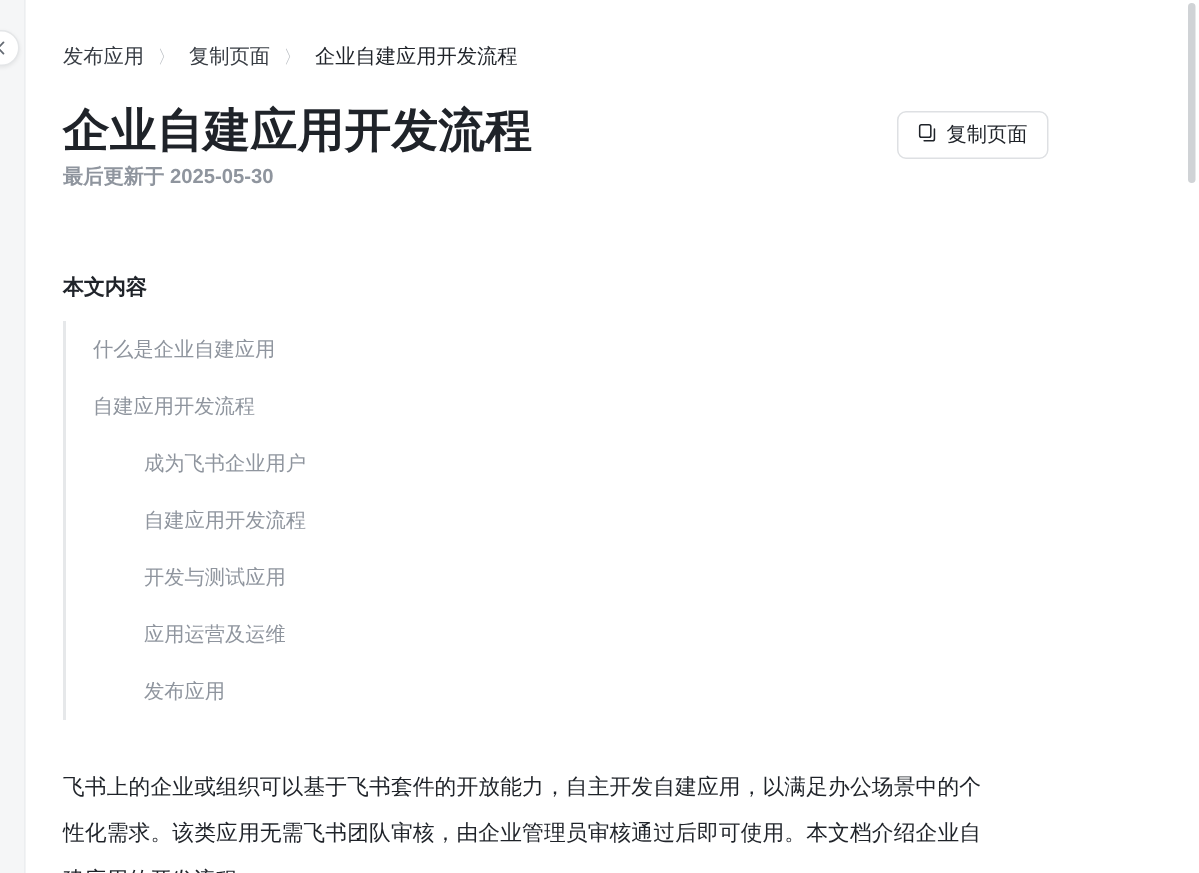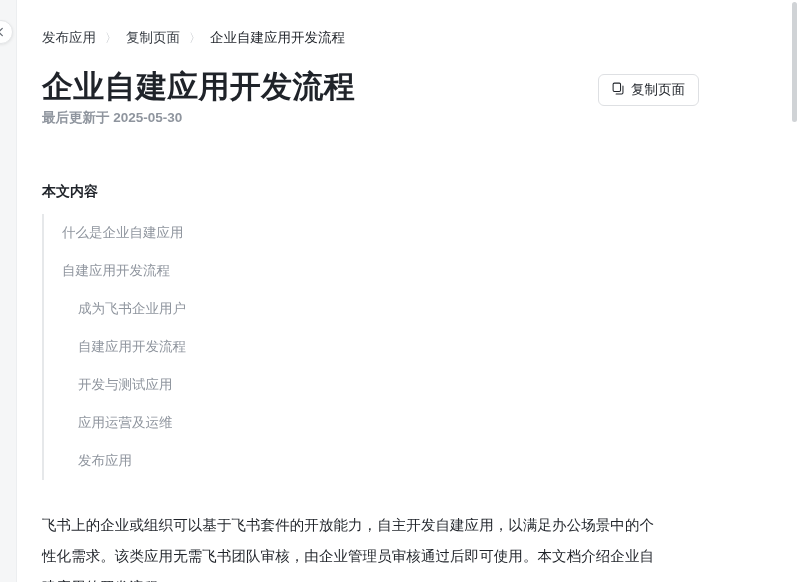--- a/index.html
+++ b/index.html
@@ -133,21 +133,21 @@
     padding: 0;
   }
   .toc-item {
     font-size: 13.5px;
     color: #8f959e;
     line-height: 20px;
     padding: 9px 0 9px 18px;
     cursor: pointer;
     white-space: nowrap;
   }
-  .toc-item.lvl2 { padding-left: 34px; }
+  .toc-item.lvl2 { padding-left: 52px; }
 
   .body-para {
     margin-top: 30px;
     font-size: 14.5px;
     line-height: 31px;
     color: #1f2329;
     text-align: justify;
     padding-right: 105px;
   }
 

